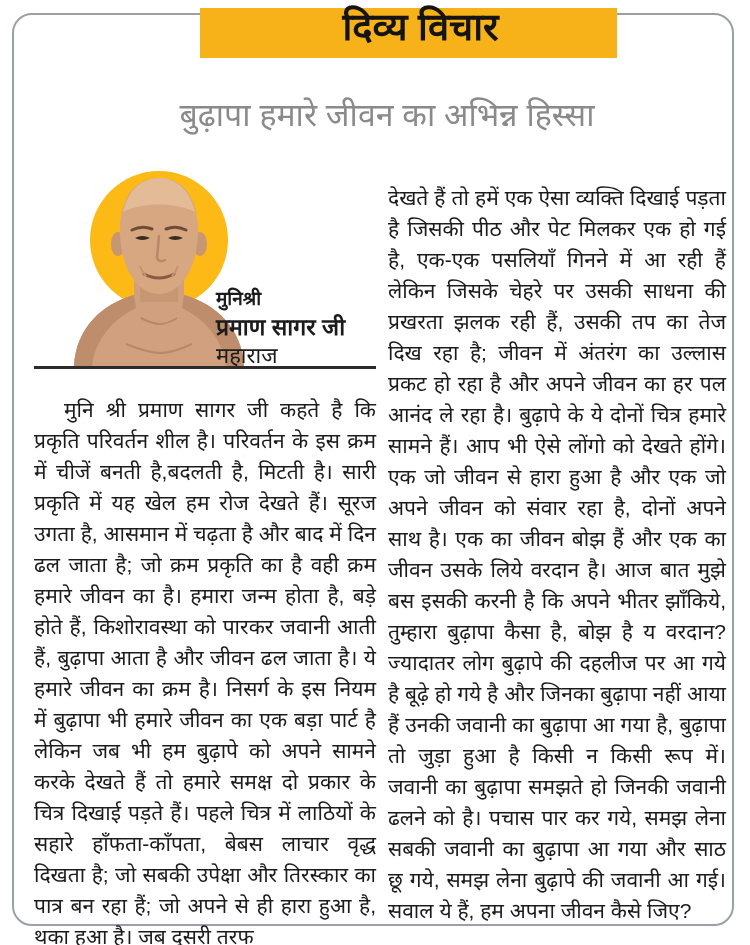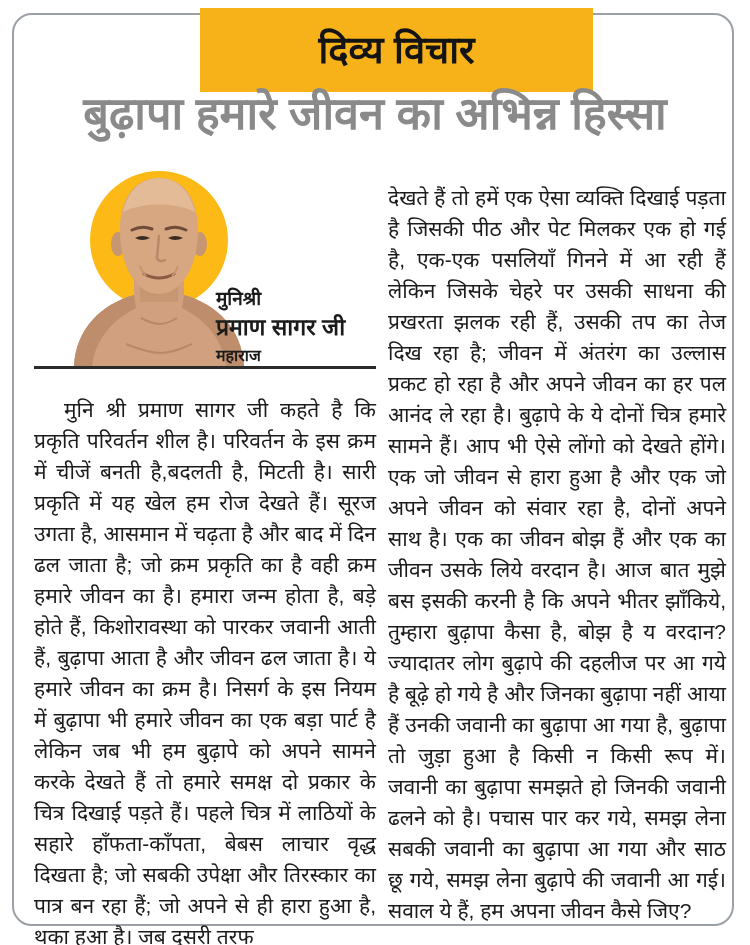--- a/index.html
+++ b/index.html
@@ -14,48 +14,48 @@
   .page-border {
     position: absolute; left: 12px; top: 13px;
     width: 722px; height: 913px;
     border: 2px solid var(--border, #9aa0a6);
     border-radius: 20px;
     box-sizing: border-box;
   }
 
   .kicker-band {
     position: absolute; left: 200px; top: 8px;
-    width: 393px; height: 84px;
+    width: 393px; height: 50px;
     background: var(--band-bg, #F7B219);
-    display: flex; align-items: center; justify-content: center;
+    display: flex; align-items: flex-start; justify-content: center; padding-left: 24px;
   }
   .kicker-band span {
     font-weight: bold; font-size: 38px; color: #141414;
     letter-spacing: 0px; line-height: 1;
   }
 
   .headline {
     position: absolute; left: 15px; top: 78px; width: 720px;
-    margin: 0; text-align: center;
-    font-size: 45px; font-weight: bold;
+    margin: 12px; text-align: center;
+    font-size: 32px; font-weight: normal;
     color: var(--headline, #8A8A8A);
     white-space: nowrap; line-height: 1.6;
   }
 
   .photo-block {
     position: absolute; left: 34px; top: 168px;
     width: 342px; height: 198px;
     overflow: hidden;
   }
   .photo-block svg { position: absolute; left: 22px; top: 0; }
 
   .caption { position: absolute; left: 182px; top: 118px; width: 160px; color:#1b1b1b; }
   .cap-prefix { font-size: 19px; font-weight: 600; line-height: 26px; }
   .cap-name   { font-size: 23px; font-weight: 800; line-height: 31px; }
-  .cap-suffix { font-size: 16px; font-weight: 700; line-height: 26px; }
+  .cap-suffix { font-size: 22px; font-weight: 400; line-height: 26px; }
 
   .divider {
     position: absolute; left: 34px; top: 366px;
     width: 342px; height: 3px; background: #2b2b2b;
   }
 
   .col {
     position: absolute;
     color: var(--body-text, #1b1b1b);
     font-size: 21px; line-height: 31px;

